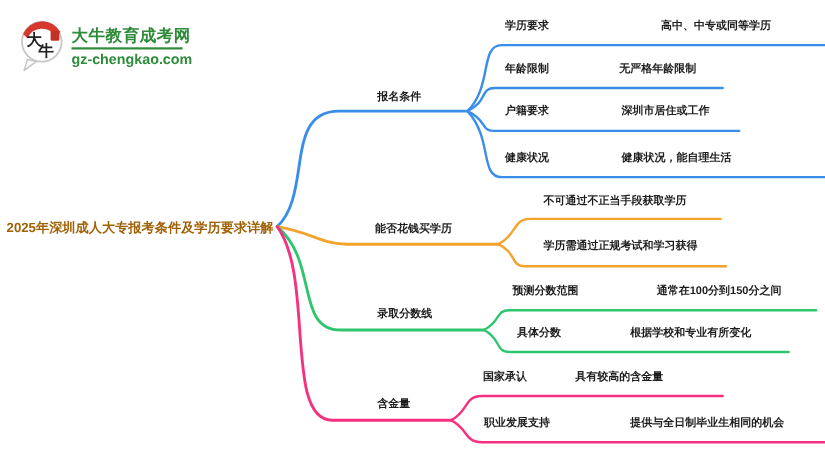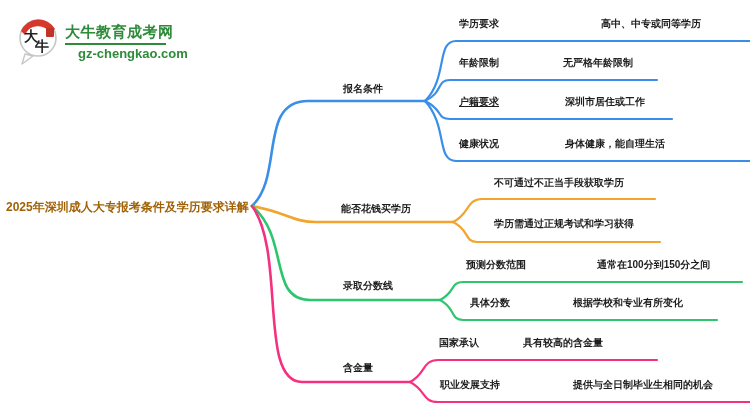--- a/index.html
+++ b/index.html
@@ -11,37 +11,37 @@
   .txt{position:absolute;white-space:nowrap;font-weight:600;font-size:10px;line-height:17px;color:#1d1d1d;}
   .root-title{position:absolute;left:6px;top:199px;font-size:12px;font-weight:700;line-height:16px;white-space:nowrap;color:#a16207;}
   
   .b0-label{left:343px;top:80px;}
   .b1-label{left:341px;top:200px;}
   .b2-label{left:343px;top:277px;}
   .b3-label{left:343px;top:359px;}
   
   .b0r0-l{left:459px;top:15px;} .b0r0-v{left:601px;top:15px;}
   .b0r1-l{left:459px;top:54px;} .b0r1-v{left:563px;top:54px;}
-  .b0r2-l{left:459px;top:93px;text-decoration:underline;} .b0r2-v{left:565px;top:93px;}
+  .b0r2-l{left:459px;top:93px;} .b0r2-v{left:565px;top:93px;}
   .b0r3-l{left:459px;top:135px;} .b0r3-v{left:565px;top:135px;}
   
   .b1r0-v{left:494px;top:174px;text-align:right;}
   .b1r1-v{left:494px;top:215px;}
   
   .b2r0-l{left:466px;top:256px;} .b2r0-v{left:597px;top:256px;}
   .b2r1-l{left:470px;top:294px;} .b2r1-v{left:573px;top:294px;}
   
   .b3r0-l{left:439px;top:334px;} .b3r0-v{left:523px;top:334px;}
   .b3r1-l{left:440px;top:376px;} .b3r1-v{left:573px;top:376px;}
   
   .logo{position:absolute;left:16px;top:16px;width:190px;height:52px;}
   .logo-icon{position:absolute;left:0;top:0;width:46px;height:50px;}
   .logo-name{position:absolute;left:49px;top:7px;font-size:15px;font-weight:700;color:#2e8b3a;white-space:nowrap;letter-spacing:.5px;}
   .logo-divider{position:absolute;left:49px;top:27px;width:101px;height:2px;background:#2e8b3a;}
-  .logo-url{position:absolute;left:49px;top:30px;font-size:13px;font-weight:700;color:#2e8b3a;white-space:nowrap;margin-left:13px;}
+  .logo-url{position:absolute;left:49px;top:30px;font-size:13px;font-weight:700;color:#2e8b3a;white-space:nowrap;}
 </style>
 </head>
 <body>
 
 <div class="stage">
 
   <svg width="750" height="410" viewBox="0 0 750 410">
     <g fill="none" stroke-linecap="round">
 
       <path stroke-width="2.6" d="M252,206 C284,176 258,101 308,101 L425,101" stroke="#3a8ee8"></path>
@@ -85,21 +85,21 @@
   <div class="txt b2-label">录取分数线</div>
   <div class="txt b3-label">含金量</div>
 
   <div class="txt b0r0-l">学历要求</div>
   <div class="txt b0r0-v">高中、中专或同等学历</div>
   <div class="txt b0r1-l">年龄限制</div>
   <div class="txt b0r1-v">无严格年龄限制</div>
   <div class="txt b0r2-l">户籍要求</div>
   <div class="txt b0r2-v">深圳市居住或工作</div>
   <div class="txt b0r3-l">健康状况</div>
-  <div class="txt b0r3-v">身体健康，能自理生活</div>
+  <div class="txt b0r3-v">健康状况，能自理生活</div>
 
   <div class="txt b1r0-v">不可通过不正当手段获取学历</div>
   <div class="txt b1r1-v">学历需通过正规考试和学习获得</div>
 
   <div class="txt b2r0-l">预测分数范围</div>
   <div class="txt b2r0-v">通常在100分到150分之间</div>
   <div class="txt b2r1-l">具体分数</div>
   <div class="txt b2r1-v">根据学校和专业有所变化</div>
 
   <div class="txt b3r0-l">国家承认</div>

